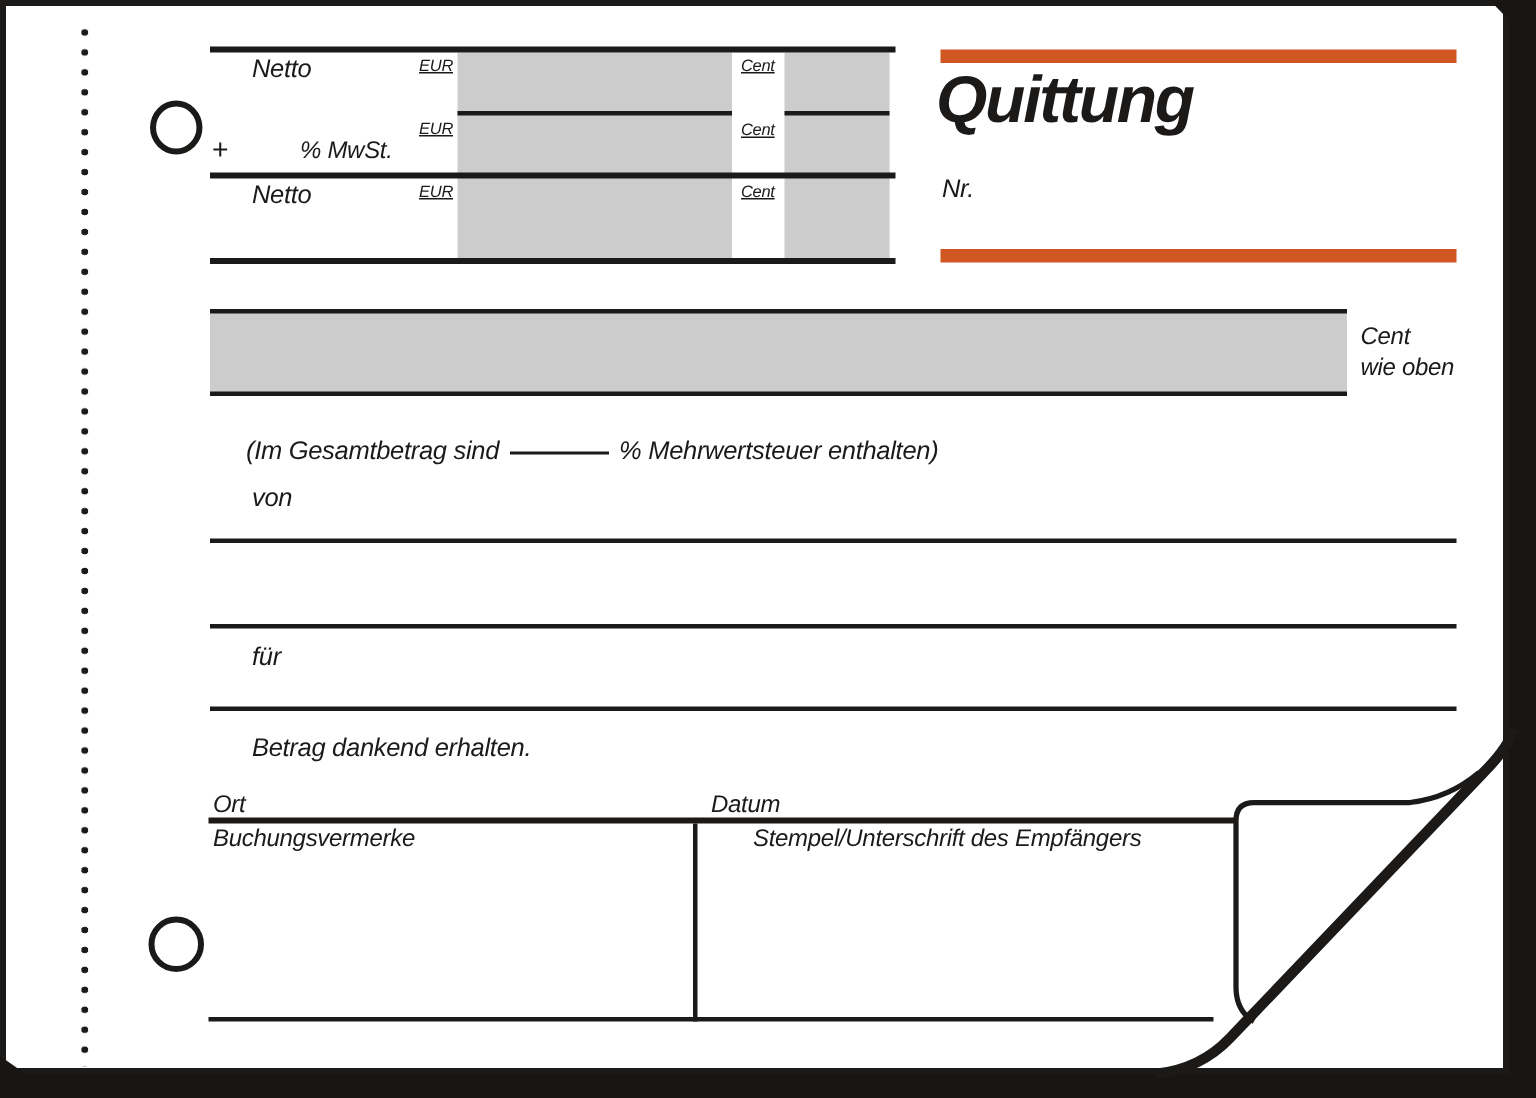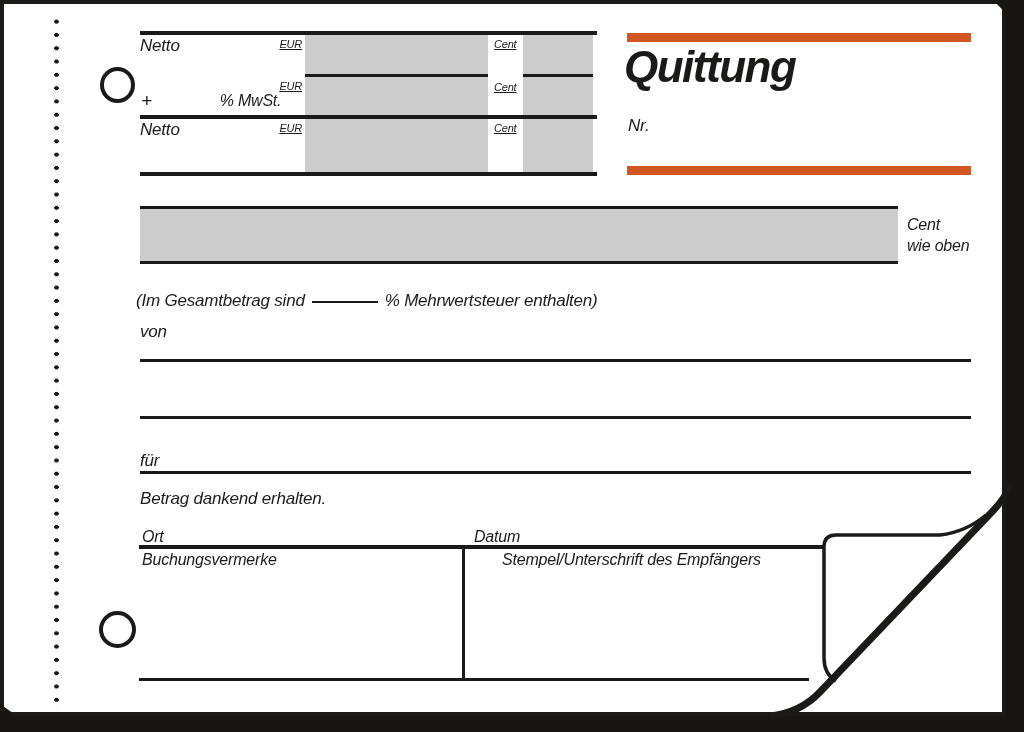--- a/index.html
+++ b/index.html
@@ -43,21 +43,21 @@
   }
   .nr{left:628px;top:116px;font-size:17px;}
   
   .t-top{left:140px;top:31px;width:457px;height:4px;}
   .t-mid{left:140px;top:115px;width:457px;height:4px;}
   .t-bot{left:140px;top:172px;width:457px;height:4px;}
   .t-div-eur{left:305px;top:74px;width:183px;height:3px;}
   .t-div-cent{left:523px;top:74px;width:70px;height:3px;}
   .col-eur{left:305px;top:35px;width:183px;height:137px;}
   .col-cent{left:523px;top:35px;width:70px;height:137px;}
-  .fs17{font-size:17px;}
+  .fs17{font-size:17px;margin-left:28px;}
   .fs16{font-size:16px;}
   .fs14{font-size:11px;text-decoration:underline;}
   .r-align{text-align:right;width:72px;}
   
   .words-box{
     left:140px;top:206px;width:758px;height:58px;background:var(--field_gray);
     border-top:3px solid var(--ink);border-bottom:3px solid var(--ink);
   }
   .vat-blank{
     display:inline-block;width:66px;border-bottom:2.5px solid var(--ink);
@@ -84,41 +84,41 @@
   <div class="hline t-mid"></div>
   <div class="hline t-bot"></div>
 
   <div class="lbl fs17" style="left:140px;top:36px;">Netto</div>
   <div class="lbl fs14 r-align" style="left:230px;top:38px;">EUR</div>
   <div class="lbl fs14" style="left:494px;top:38px;">Cent</div>
 
   <div class="lbl fs14 r-align" style="left:230px;top:80px;">EUR</div>
   <div class="lbl fs14" style="left:494px;top:81px;">Cent</div>
   <div class="lbl" style="left:141px;top:90px;font-size:19px;">+</div>
-  <div class="lbl fs16" style="left:200px;top:92px;width:101px;text-align:center;">% MwSt.</div>
+  <div class="lbl fs16" style="left:200px;top:92px;width:101px;text-align:left;">% MwSt.</div>
 
   <div class="lbl fs17" style="left:140px;top:120px;">Netto</div>
   <div class="lbl fs14 r-align" style="left:230px;top:122px;">EUR</div>
   <div class="lbl fs14" style="left:494px;top:122px;">Cent</div>
 
   <div class="accent-bar bar1"></div>
   <div class="title">Quittung</div>
   <div class="lbl nr">Nr.</div>
   <div class="accent-bar bar2"></div>
 
   <div class="abs words-box"></div>
   <div class="lbl fs16" style="left:907px;top:216px;">Cent</div>
   <div class="lbl fs16" style="left:907px;top:237px;">wie oben</div>
 
   <div class="lbl fs17" style="left:136px;top:291px;"><span>(Im Gesamtbetrag sind</span><span class="vat-blank"></span><span>% Mehrwertsteuer enthalten)</span></div>
 
   <div class="lbl fs17" style="left:140px;top:322px;">von</div>
   <div class="hline fill-line" style="left:140px;top:359px;width:831px;"></div>
   <div class="hline fill-line" style="left:140px;top:416px;width:831px;"></div>
-  <div class="lbl fs17" style="left:140px;top:451px;">für</div>
+  <div class="lbl fs17" style="left:140px;top:428px;">für</div>
   <div class="hline fill-line" style="left:140px;top:471px;width:831px;"></div>
   <div class="lbl fs17" style="left:140px;top:489px;">Betrag dankend erhalten.</div>
 
   <div class="lbl fs16" style="left:142px;top:528px;">Ort</div>
   <div class="lbl fs16" style="left:474px;top:528px;">Datum</div>
   <div class="hline" style="left:139px;top:545px;width:684px;height:4px;"></div>
   <div class="vline" style="left:462px;top:549px;width:3px;height:132px;"></div>
   <div class="lbl fs16" style="left:142px;top:551px;">Buchungsvermerke</div>
   <div class="lbl fs16" style="left:474px;top:551px;margin-left:28px;">Stempel/Unterschrift des Empfängers</div>
   <div class="hline" style="left:139px;top:678px;width:670px;height:3px;"></div>

